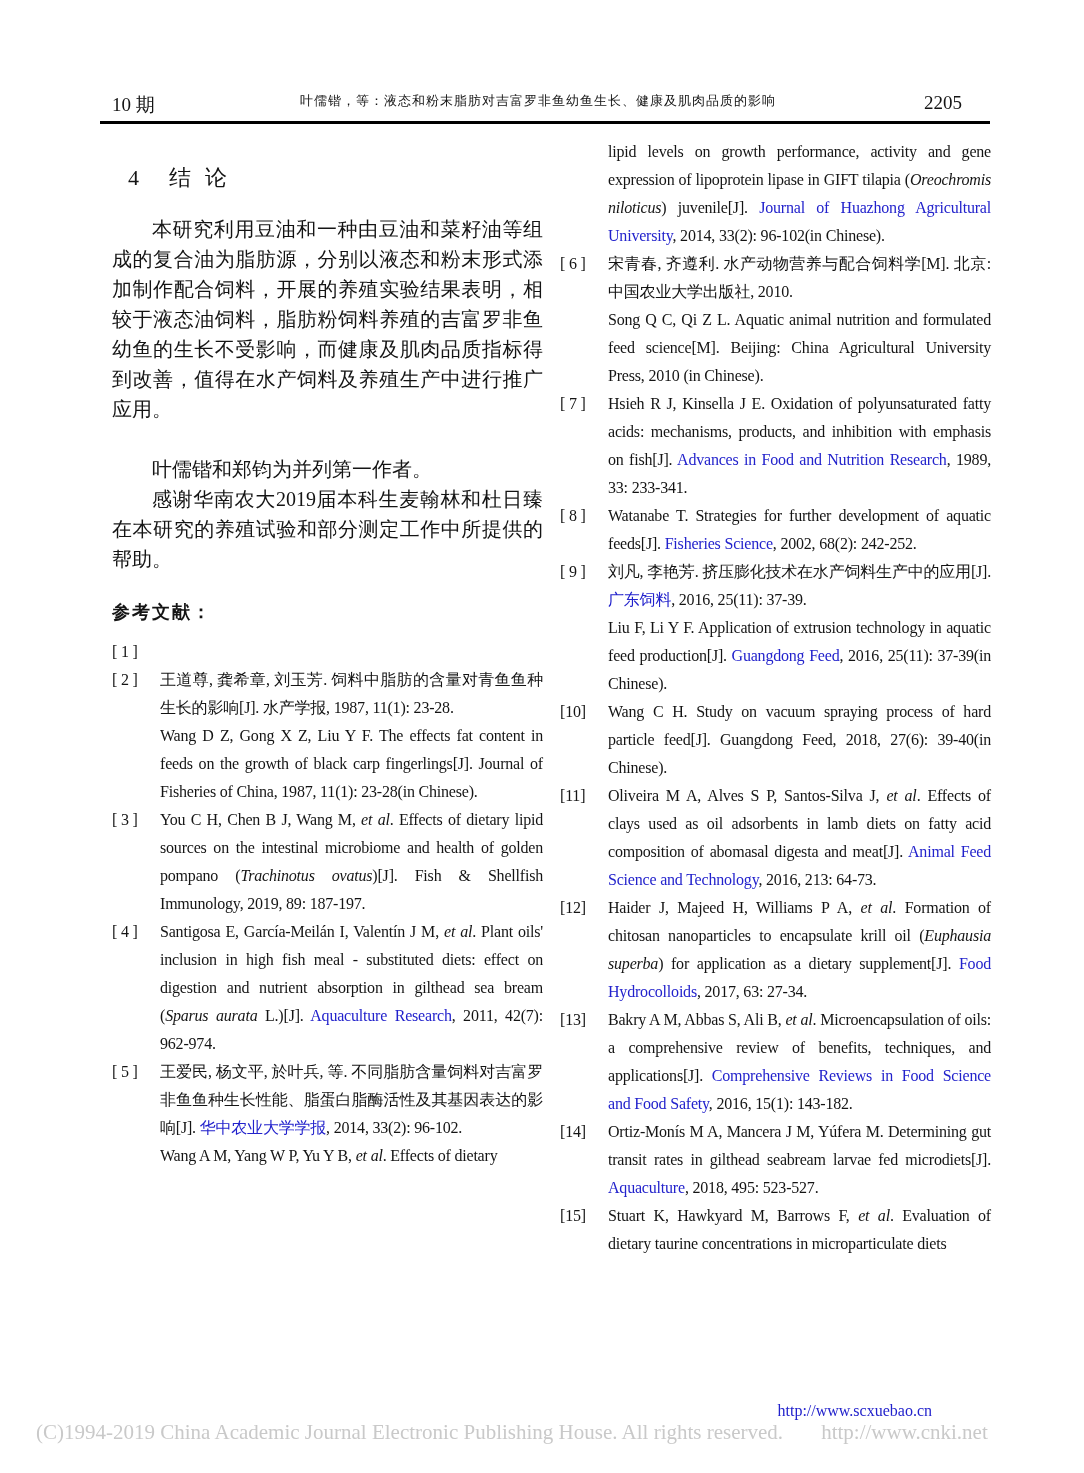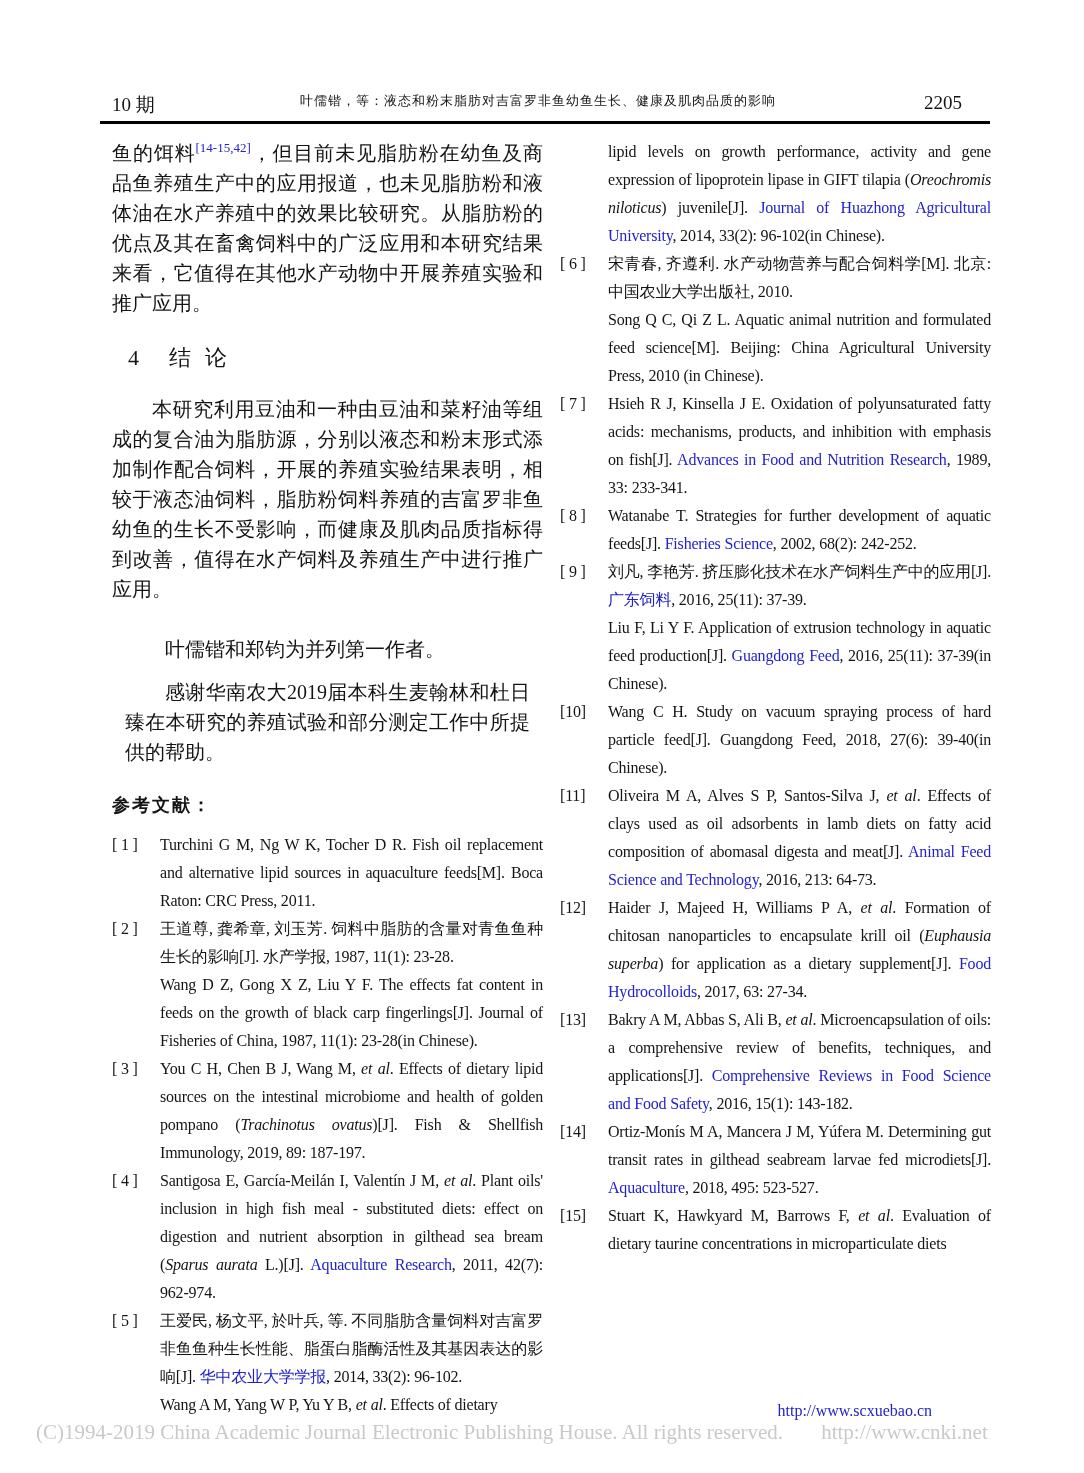--- a/index.html
+++ b/index.html
@@ -20,21 +20,21 @@
   .col-right { left:560px; }
 
   .par { font-size:20px; line-height:30px; text-align:justify; margin:0; }
   .par.ind { text-indent:2em; }
   .sup-link { color:#2222cc; vertical-align:super; font-size:13px; line-height:0; }
 
   .sec-h { margin:25px 0 21px 16px; font-size:22px; }
   .sec-num { margin-right:30px; }
   .sec-title { letter-spacing:14px; }
 
-  .note { font-size:20px; line-height:30px; text-align:justify; text-indent:2em; margin:13px; }
+  .note { font-size:20px; line-height:30px; text-align:justify; text-indent:2em; margin:0; }
   .note-gap { margin-top:30px; }
 
   .refs-heading {
     font-family:"Liberation Sans","DejaVu Sans",sans-serif;
     font-weight:bold; font-size:18px; margin:26px 0 14px 0; letter-spacing:2px;
   }
 
   .ref { display:flex; font-size:16px; line-height:28px; letter-spacing:-0.2px; }
   .ref-label { width:48px; flex:none; }
   .ref-body  { flex:1; text-align:justify; }
@@ -56,39 +56,35 @@
 <body>
 
 <div class="page">
 
   <span class="hdr-issue">10 期</span>
   <span class="hdr-title">叶儒锴，等：液态和粉末脂肪对吉富罗非鱼幼鱼生长、健康及肌肉品质的影响</span>
   <span class="hdr-page">2205</span>
   <div class="hdr-rule"></div>
 
   <div class="col col-left">
-    <p class="par" id="continued-paragraph"><span>鱼的饵料</span><span class="sup-link">[14-15,42]</span><span>，但目前未见脂肪粉在幼鱼及商品鱼养殖生产中的应用报道，也未见脂肪粉和液体油在水产养殖中的效果比较研究。从脂肪粉的优点及其在畜禽饲料中的广泛应用和本研究结果来看，它值得在其他水产动物中开展养殖实验和推广应用。</span></p>
 
     <div class="sec-h">
       <span class="sec-num">4</span><span class="sec-title">结论</span>
     </div>
 
     <p class="par ind">本研究利用豆油和一种由豆油和菜籽油等组成的复合油为脂肪源，分别以液态和粉末形式添加制作配合饲料，开展的养殖实验结果表明，相较于液态油饲料，脂肪粉饲料养殖的吉富罗非鱼幼鱼的生长不受影响，而健康及肌肉品质指标得到改善，值得在水产饲料及养殖生产中进行推广应用。</p>
 
     <p class="note note-gap">叶儒锴和郑钧为并列第一作者。</p>
     <p class="note">感谢华南农大2019届本科生麦翰林和杜日臻在本研究的养殖试验和部分测定工作中所提供的帮助。</p>
 
     <div class="refs-heading">参考文献：</div>
 
     <div id="refs-left">
         <div class="ref">
           <div class="ref-label">[ 1 ]</div>
-          <div class="ref-body">
-            <div class="ref-block"><span>Turchini G M, Ng W K, Tocher D R. Fish oil replacement and alternative lipid sources in aquaculture feeds[M]. Boca Raton: CRC Press, 2011.</span></div>
-          </div>
         </div>
         <div class="ref">
           <div class="ref-label">[ 2 ]</div>
           <div class="ref-body">
             <div class="ref-block"><span>王道尊, 龚希章, 刘玉芳. 饲料中脂肪的含量对青鱼鱼种生长的影响[J]. 水产学报, 1987, 11(1): 23-28.</span></div>
             <div class="ref-block"><span>Wang D Z, Gong X Z, Liu Y F. The effects fat content in feeds on the growth of black carp fingerlings[J]. Journal of Fisheries of China, 1987, 11(1): 23-28(in Chinese).</span></div>
           </div>
         </div>
         <div class="ref">
           <div class="ref-label">[ 3 ]</div>

